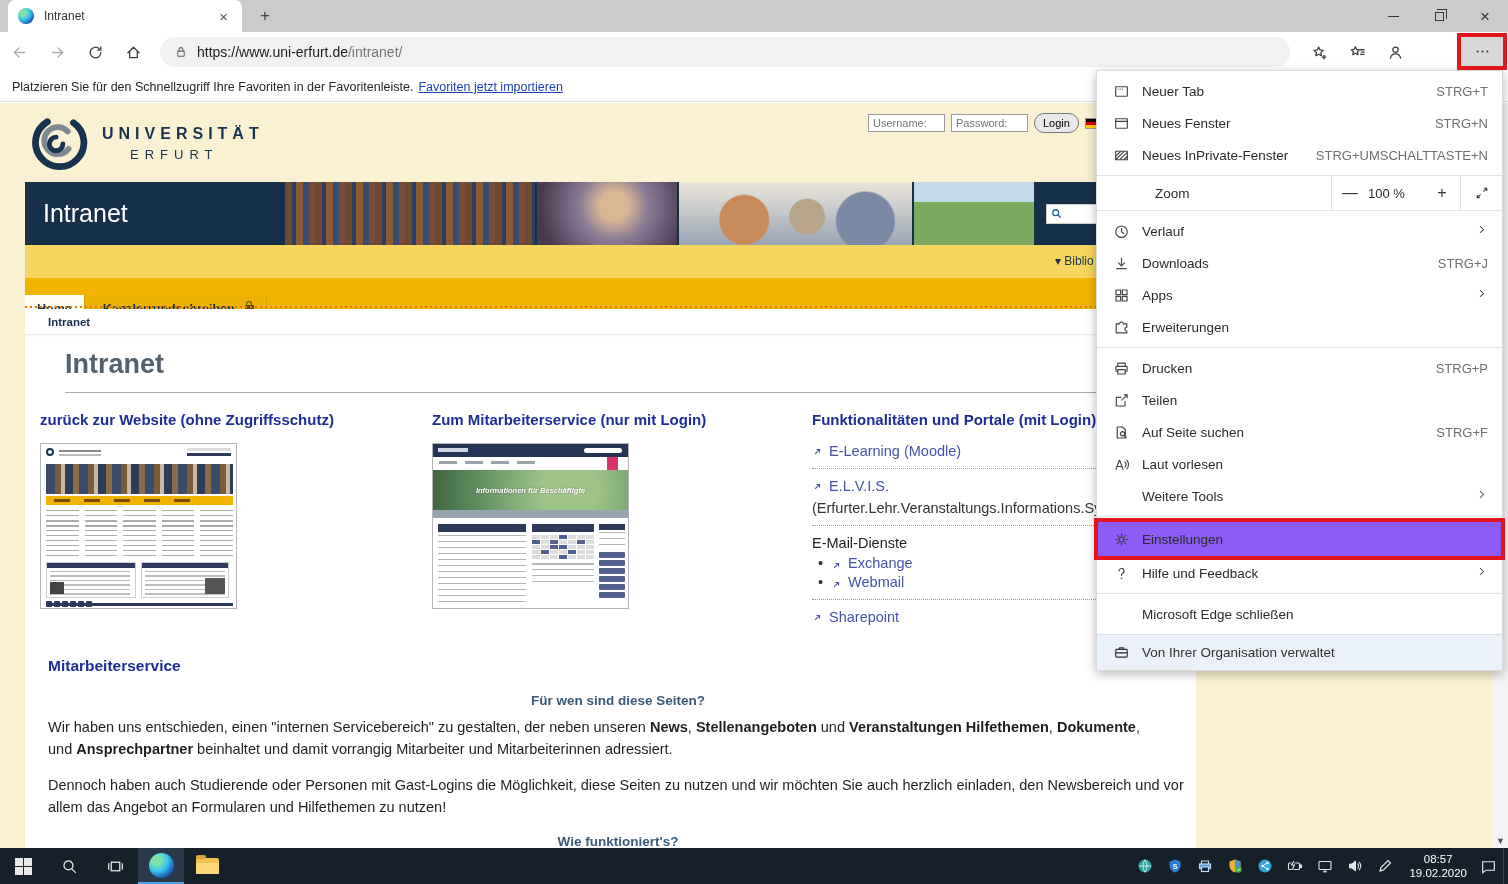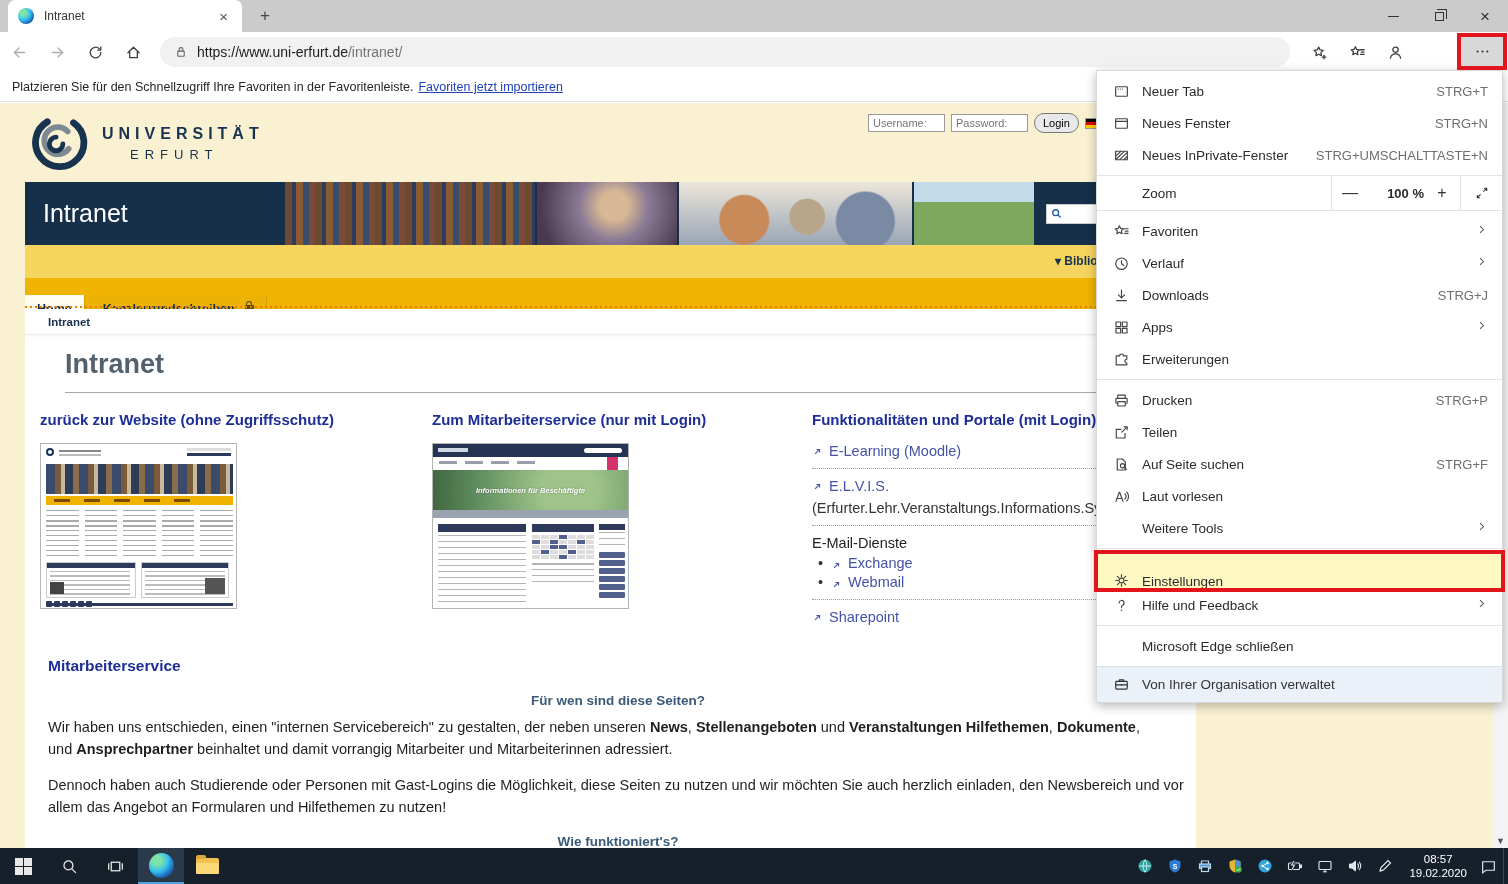--- a/index.html
+++ b/index.html
@@ -74,21 +74,21 @@
     radial-gradient(circle at 55% 55%,#b8a58a 0 13%,transparent 14%),
     radial-gradient(circle at 80% 62%,#7a8aa5 0 15%,transparent 16%),
     linear-gradient(#ece6da,#9aa5b5);}
   .ph4{width:120px;background:linear-gradient(#c3dae8 0 32%,#7fa85f 32% 100%);margin-right:0;}
   .banner-search{flex:1;display:flex;align-items:center;justify-content:flex-start;padding-left:12px;}
   .banner-search .sfield{width:150px;height:20px;background:#fff;border:1px solid #ccc;display:flex;align-items:center;padding:0 3px;}
   .banner-search svg{width:13px;height:13px;fill:none;stroke:#1b5faa;stroke-width:1.6;}
 
   
   .goldstrip{position:absolute;left:25px;top:142px;width:1171px;height:33px;background:#f6d55e;}
-  .quicklink{position:absolute;left:1030px;top:9px;font-size:12px;font-weight:bold;color:#17334f;}
+  .quicklink{position:absolute;left:1030px;top:9px;font-size:12px;font-weight:normal;color:#17334f;}
   .tabrow{position:absolute;left:25px;top:175px;width:1171px;height:44px;background:#f0b400;display:flex;align-items:flex-end;}
   .stab{height:27px;display:flex;align-items:center;padding:0 12px;font-size:12.5px;font-weight:bold;color:#17334f;}
   .stab.active{background:#fffdf2;}
   .stab.gold{background:#edb206;border-left:1px solid #d79f00;border-right:1px solid #d79f00;gap:6px;padding-left:18px;}
   .stab .lk{display:inline-block;width:9px;height:7px;background:#5a4a1a;border-radius:1px;position:relative;margin-left:4px;}
   .stab .lk:before{content:"";position:absolute;left:1.5px;top:-4px;width:4px;height:4px;border:1.5px solid #5a4a1a;border-bottom:0;border-radius:3px 3px 0 0;}
   .dotted{position:absolute;left:25px;top:202px;width:1171px;height:4px;
     background:repeating-linear-gradient(90deg,#e87a00 0 2px,transparent 2px 5px);background-size:5px 2px;background-repeat:repeat-x;background-position:0 1px;}
 
   
@@ -154,32 +154,32 @@
   .t2-lines{background:repeating-linear-gradient(#b5b5b5 0 1.5px,transparent 1.5px 6px);}
   .t2-cal{display:grid;grid-template-columns:repeat(7,1fr);gap:1px;margin-top:3px;}
   .t2-cal i{height:4px;background:#ddd;}
   .t2-cal i.n{background:#51608c;}
   .t2-chips i{display:block;width:26px;height:6px;background:#51608c;border-radius:1px;margin:2px 0;}
 
   
   .menu{position:absolute;left:1096px;top:70px;width:407px;background:#fff;z-index:30;
     box-shadow:0 3px 10px rgba(0,0,0,.28);border:1px solid #d9d9d9;font-size:13.5px;color:#2b2b2b;padding-top:4px;}
   .mrow{height:32px;display:flex;align-items:center;padding:0 14px 0 16px;}
-  .mrow.highlight{background:#fef9c3;outline:4px solid #e1151b;outline-offset:-1px;position:relative;z-index:2;height:36px;align-items:flex-end;}
+  .mrow.highlight{background:#8b5cf6;outline:4px solid #e1151b;outline-offset:-1px;position:relative;z-index:2;height:36px;}
   .micon{width:17px;height:17px;margin-right:12px;flex:0 0 17px;}
   .micon svg{width:17px;height:17px;fill:none;stroke:#444;stroke-width:1.1;stroke-linecap:round;stroke-linejoin:round;}
   .mlabel{flex:1;}
   .mshort{color:#6e6e6e;font-size:13px;}
   .mchev svg{width:13px;height:13px;fill:none;stroke:#555;stroke-width:1.3;}
   .msep{border-top:1px solid #e4e4e4;margin:4px 0;}
   .zoomrow{height:36px;display:flex;align-items:center;border-top:1px solid #e4e4e4;border-bottom:1px solid #e4e4e4;margin-top:4px;}
-  .zoomrow .zl{flex:1;padding-left:45px;}
+  .zoomrow .zl{flex:1;padding-left:58px;}
   .zoomrow .zbtns{display:flex;align-items:center;border-left:1px solid #e4e4e4;height:36px;}
   .zoomrow .zb{width:36px;text-align:center;font-size:16px;color:#333;}
-  .zoomrow .zv{width:56px;text-align:right;font-size:13px;font-weight:bold;}
+  .zoomrow .zv{width:56px;text-align:left;font-size:13px;}
   .zoomrow .zexp{width:42px;height:36px;display:flex;align-items:center;justify-content:center;border-left:1px solid #e4e4e4;}
   .zoomrow .zexp svg{width:14px;height:14px;fill:none;stroke:#333;stroke-width:1.2;}
   .managed{height:36px;background:#eaf1f8;border-top:1px solid #d8e2ec;display:flex;align-items:center;
     padding:0 16px;margin-top:4px;color:#333;}
   .managed .micon svg{stroke:#333;}
 
   
   .vscroll{position:absolute;right:0;top:103px;width:15px;height:745px;background:#f3f3f3;z-index:5;}
   .vscroll .arr{position:absolute;left:0;bottom:2px;width:15px;text-align:center;font-size:9px;color:#505050;}
 
@@ -582,32 +582,20 @@
       </span>
       <span class="zexp">
           <svg viewBox="0 0 16 16">
             <path d="M9.6 6.4 13.4 2.6M10.4 2.6h3v3M6.4 9.6 2.6 13.4M2.6 10.4v3h3"></path>
           </svg>
         </span>
     </div>
     <div id="menu-group-nav" style="padding-top:4px;">
         <div class="mrow">
           <span class="micon"><svg viewBox="0 0 16 16">
-              <path d="M6 2.6l1.2 2.5 2.7.35-2 1.9.5 2.7L6 8.75 3.6 10.05l.5-2.7-2-1.9 2.7-.35z"></path>
-              <line x1="10.8" y1="5.4" x2="14.2" y2="5.4"></line>
-              <line x1="11.5" y1="7.6" x2="14.2" y2="7.6"></line>
-              <line x1="10.9" y1="9.8" x2="14.2" y2="9.8"></line>
-            </svg></span>
-          <span class="mlabel">Favoriten</span>
-          <span class="mchev"><svg viewBox="0 0 16 16">
-              <path d="M6.2 3.8 10.4 8l-4.2 4.2"></path>
-            </svg></span>
-        </div>
-        <div class="mrow">
-          <span class="micon"><svg viewBox="0 0 16 16">
               <circle cx="8" cy="8.2" r="5.4"></circle>
               <path d="M8 5.3v3l2.2 1.6"></path>
             </svg></span>
           <span class="mlabel">Verlauf</span>
           <span class="mchev"><svg viewBox="0 0 16 16">
               <path d="M6.2 3.8 10.4 8l-4.2 4.2"></path>
             </svg></span>
         </div>
         <div class="mrow">
           <span class="micon"><svg viewBox="0 0 16 16">

